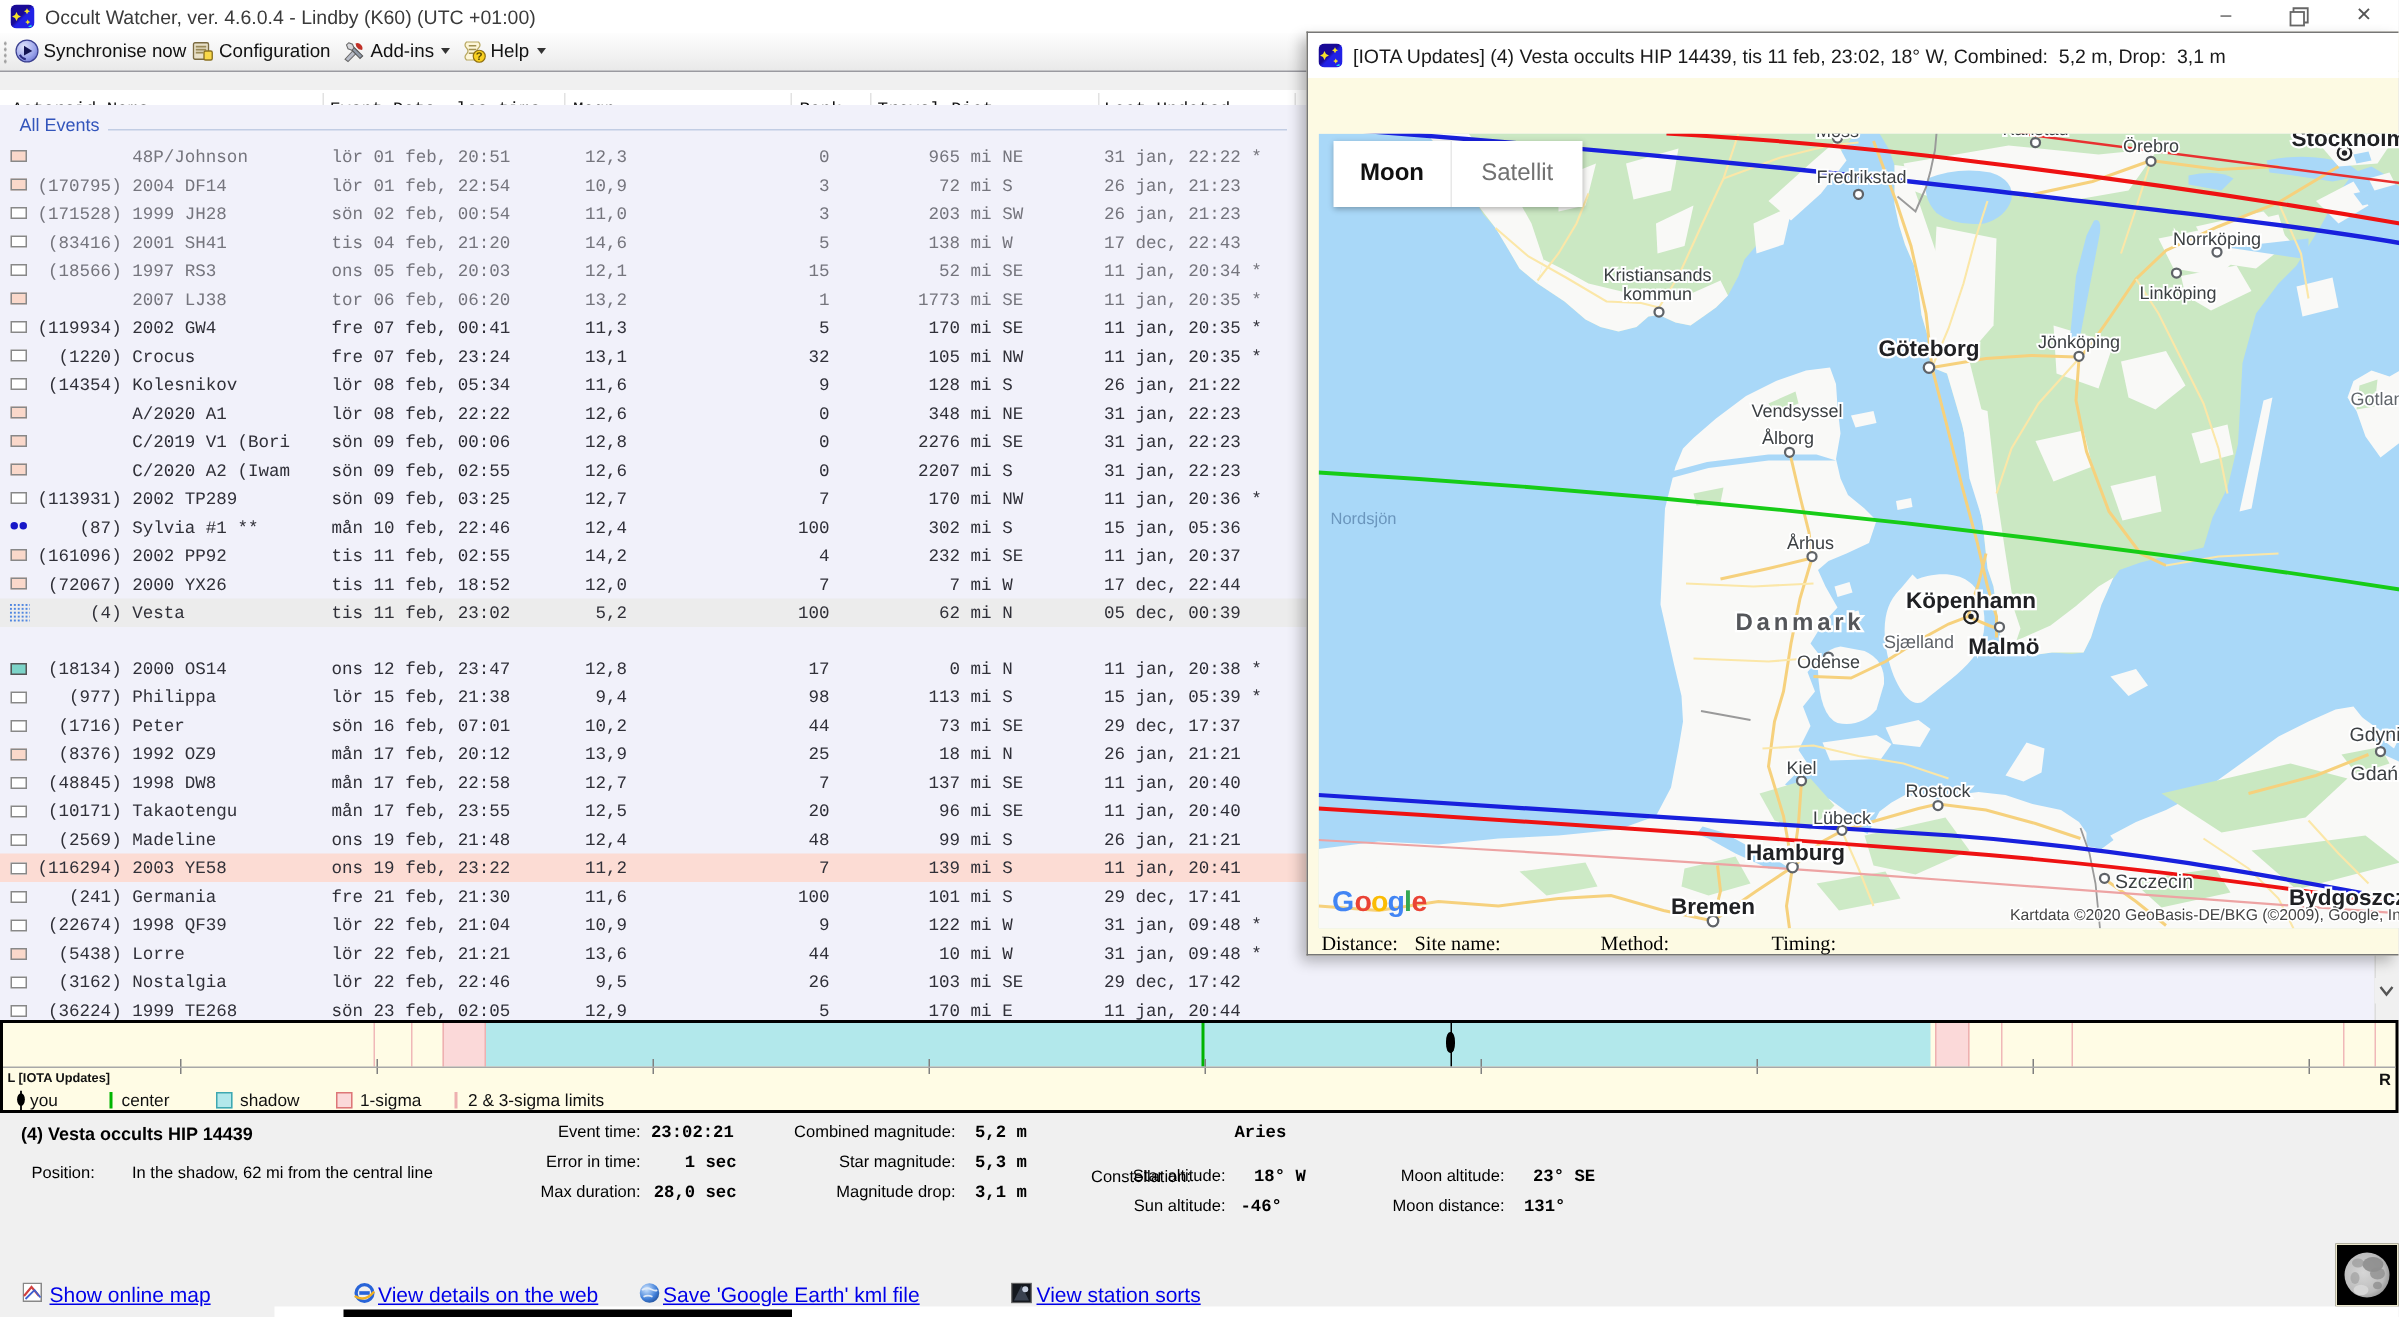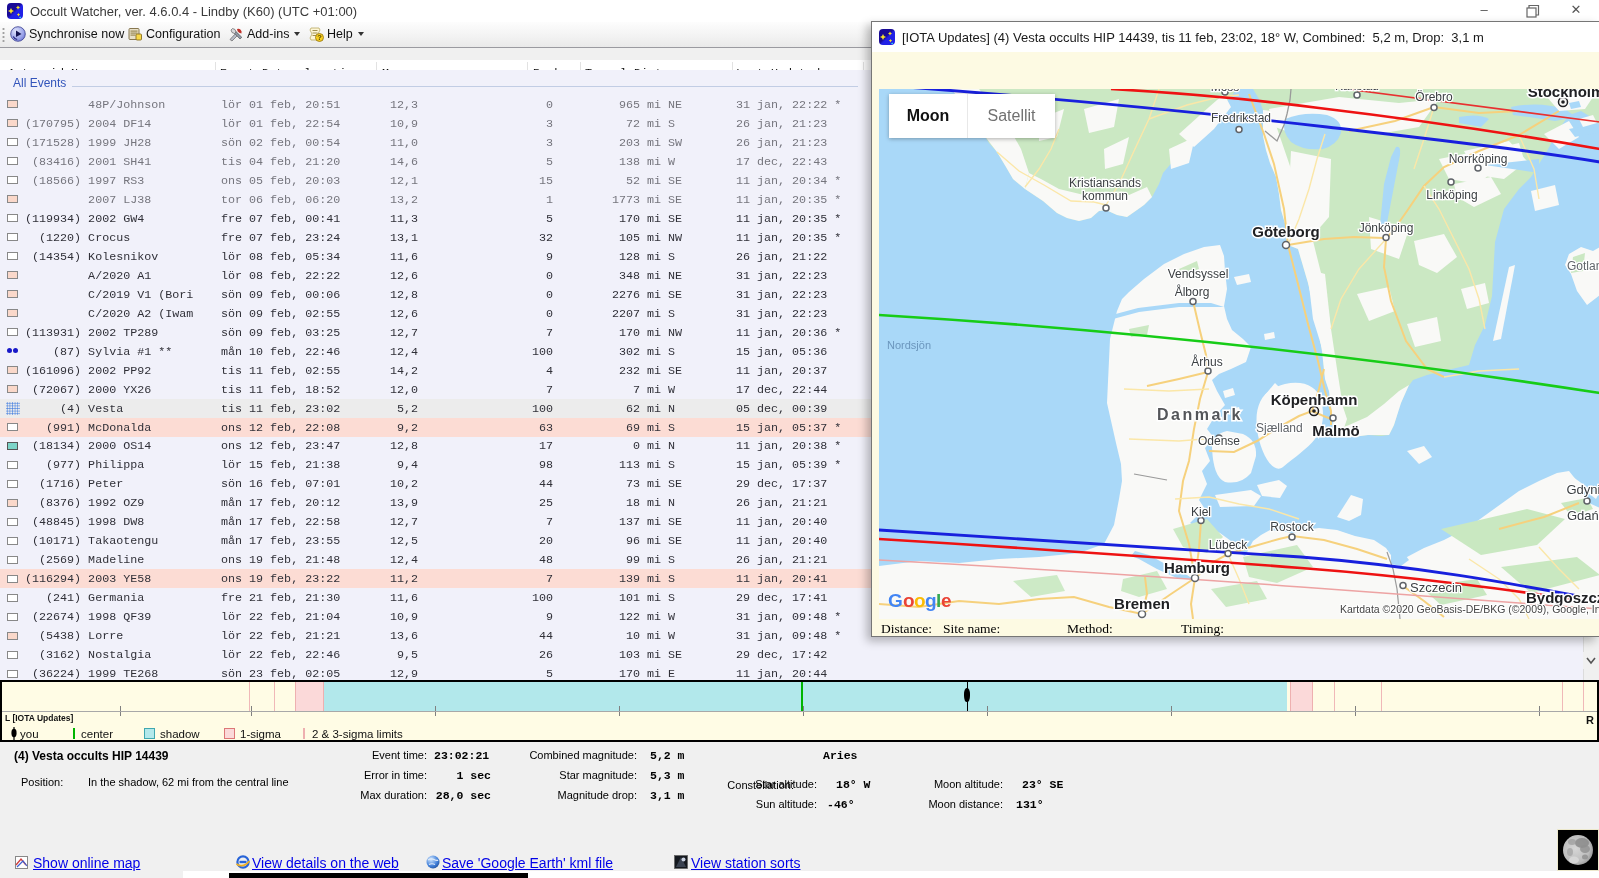--- a/index.html
+++ b/index.html
@@ -299,29 +299,20 @@
       <span class="c6">17 dec, 22:44</span>
     </div>
 <div class="tr dark" style="top:398.5px;background:#ececec;">
       <i class="isel"></i>
       <span class="c1">     (4) Vesta</span>
       <span class="c2">tis 11 feb, 23:02</span>
       <span class="c3">5,2</span>
       <span class="c4">100</span>
       <span class="c5">  62 mi N</span>
       <span class="c6">05 dec, 00:39</span>
-    </div>
-<div class="tr dark" style="top:417.5px;background:#fcdcd4;">
-      <i class="ib" style="background:#fff;"></i>
-      <span class="c1">   (991) McDonalda</span>
-      <span class="c2">ons 12 feb, 22:08</span>
-      <span class="c3">9,2</span>
-      <span class="c4">63</span>
-      <span class="c5">  69 mi S</span>
-      <span class="c6">15 jan, 05:37 *</span>
     </div>
 <div class="tr dark" style="top:436.4px;">
       <i class="ib" style="background:#7cd4c8;border-color:#555;"></i>
       <span class="c1"> (18134) 2000 OS14</span>
       <span class="c2">ons 12 feb, 23:47</span>
       <span class="c3">12,8</span>
       <span class="c4">17</span>
       <span class="c5">   0 mi N</span>
       <span class="c6">11 jan, 20:38 *</span>
     </div>

